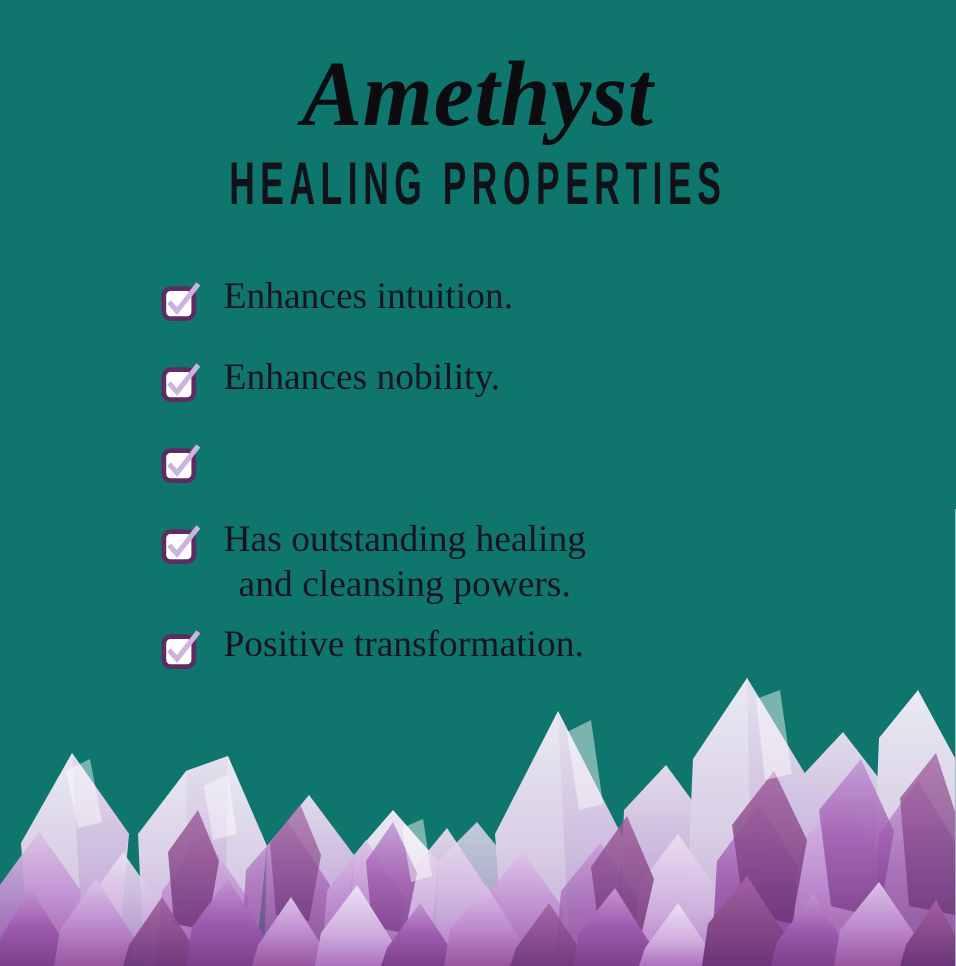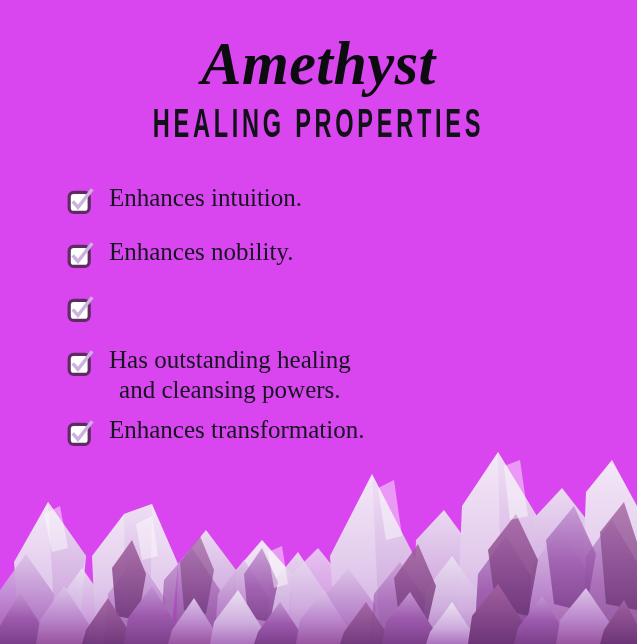--- a/index.html
+++ b/index.html
@@ -4,21 +4,21 @@
 <style>
   html, body {
     margin: 0;
     padding: 0;
     background: #ffffff;
   }
   #poster {
     position: relative;
     width: 637px;
     height: 644px;
-    background: #d946ef;
+    background: #0f766e;
     overflow: hidden;
     font-family: "Liberation Serif", "DejaVu Serif", serif;
   }
 
   
   .title-block {
     position: absolute;
     top: 30px;
     left: 0;
     width: 637px;
@@ -53,21 +53,21 @@
   .list {
     position: absolute;
     top: 183px;
     left: 0;
     width: 637px;
   }
   .list-item {
     display: flex;
     align-items: flex-start;
     justify-content: flex-start;
-    padding-left: 67px;
+    padding-left: 107px;
     margin-bottom: 22px;
   }
   .list-item.tight { margin-bottom: 10px; }
 
   .check {
     flex: 0 0 auto;
     width: 26px;
     height: 26px;
     margin-top: 6px;
     position: relative;
@@ -146,21 +146,21 @@
 and cleansing powers.</span>
     </div>
 
     <div class="list-item">
       <span class="check">
         <svg width="26" height="26" viewBox="0 0 26 26">
           <rect x="2.2" y="3.4" width="20" height="20" rx="4.5" ry="4.5" fill="#ffffff" stroke="#5e2c63" stroke-width="3.2"></rect>
           <path d="M6.8 13.6 L11 18.4 L24.2 1.6" fill="none" stroke="#cbb3dd" stroke-width="3.4" stroke-linecap="square" stroke-linejoin="miter"></path>
         </svg>
       </span>
-      <span class="item-text">Enhances transformation.</span>
+      <span class="item-text">Positive transformation.</span>
     </div>
 
   </div>
 
   <div class="crystals">
     <svg width="637" height="200" viewBox="0 0 637 200" preserveAspectRatio="none">
       <defs>
         <linearGradient id="gPale" x1="0" y1="0" x2="0" y2="1">
           <stop offset="0%" stop-color="#f6f1f9"></stop>
           <stop offset="55%" stop-color="#e3d2ec"></stop>

